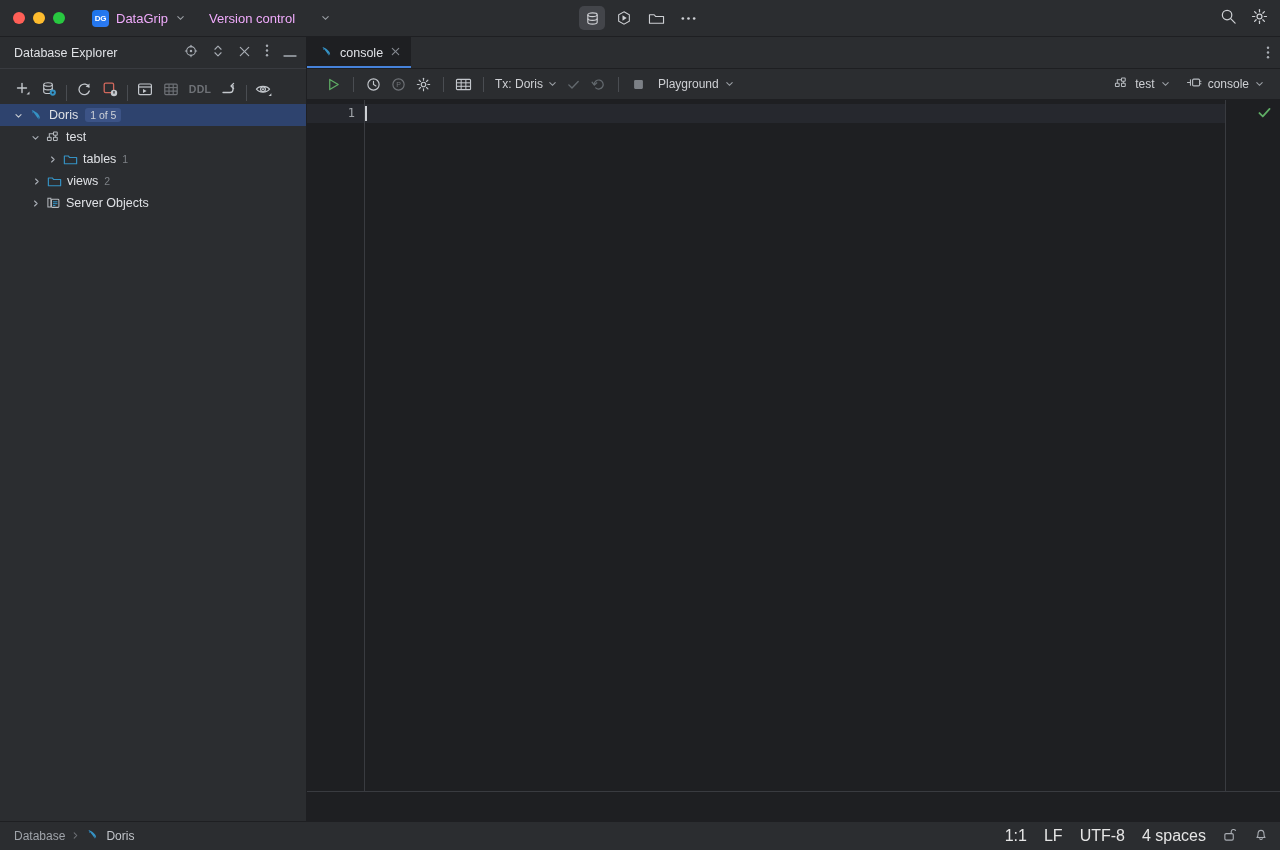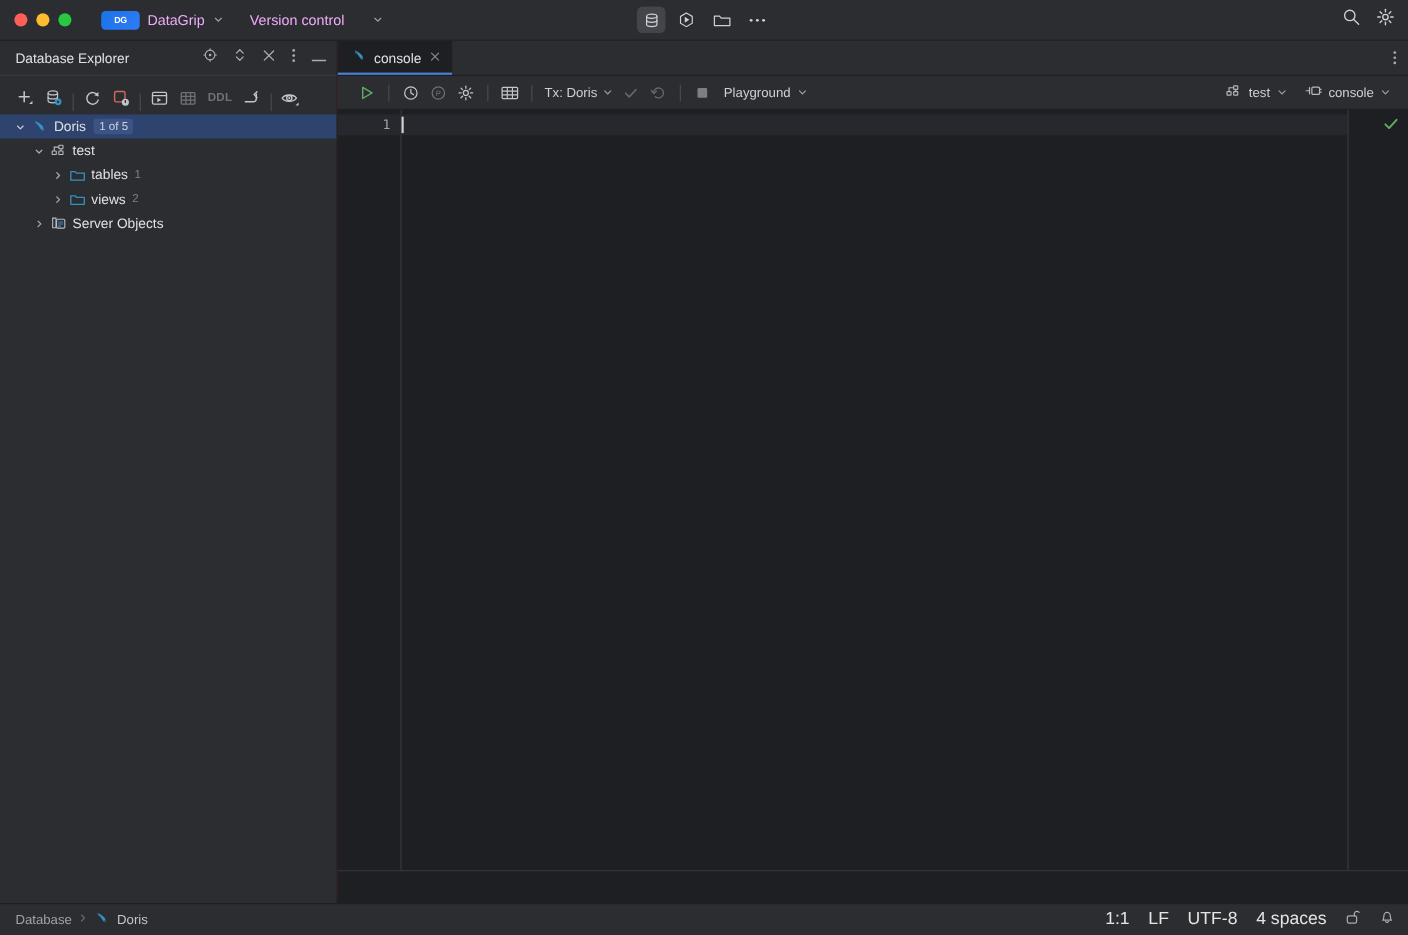--- a/index.html
+++ b/index.html
@@ -16,21 +16,21 @@
     height:37px; background:#2b2d30; flex:0 0 37px;
     display:flex; align-items:center; position:relative;
     border-bottom:1px solid #1e1f22;
   }
   .traffic { display:flex; gap:8px; padding-left:13px; align-items:center; }
   .tl { width:12px; height:12px; border-radius:50%; }
   .tl.red{background:#ff5f57;} .tl.yellow{background:#febc2e;} .tl.green{background:#28c840;}
 
   .proj { display:flex; align-items:center; gap:7px; margin-left:27px; }
   .dg-badge {
-    width:35px; height:17px; border-radius:4px;
+    width:17px; height:17px; border-radius:4px;
     background:linear-gradient(135deg,#1a73e8,#2f7cf6);
     color:#fff; font-size:8px; font-weight:bold;
     display:flex; align-items:center; justify-content:center;
     letter-spacing:-0.3px;
   }
   .tb-text { color:#f0abfc; font-size:13px; }
   .chev { color:#9ca0a6; font-size:9px; margin-left:1px; display:inline-block; }
   .vcs { display:flex; align-items:center; gap:25px; margin-left:24px; }
 
   .center-icons {
@@ -391,21 +391,21 @@
           </span>
           <span class="nicon">
             <svg width="15" height="13" viewBox="0 0 16 14">
               <path d="M1.4 11.6 V3.2 h4.2 l1.3 1.6 h7.7 V11.6 Z" fill="none" stroke="#3592c4" stroke-width="1.25" stroke-linejoin="round"></path>
             </svg>
           </span>
           <span class="label">tables</span>
           <span class="sub-count">1</span>
         </div>
 
-        <div class="node" style="padding-left:44px;">
+        <div class="node" style="padding-left:28px;">
           <span class="arrow">
             <svg width="9" height="9" viewBox="0 0 10 10">
                 <path d="M4 2.2 L6.8 5 L4 7.8" stroke="#a8adb4" stroke-width="1.25" fill="none" stroke-linecap="round" stroke-linejoin="round"></path>
               </svg>
           </span>
           <span class="nicon">
             <svg width="15" height="13" viewBox="0 0 16 14">
               <path d="M1.4 11.6 V3.2 h4.2 l1.3 1.6 h7.7 V11.6 Z" fill="none" stroke="#3592c4" stroke-width="1.25" stroke-linejoin="round"></path>
             </svg>
           </span>

